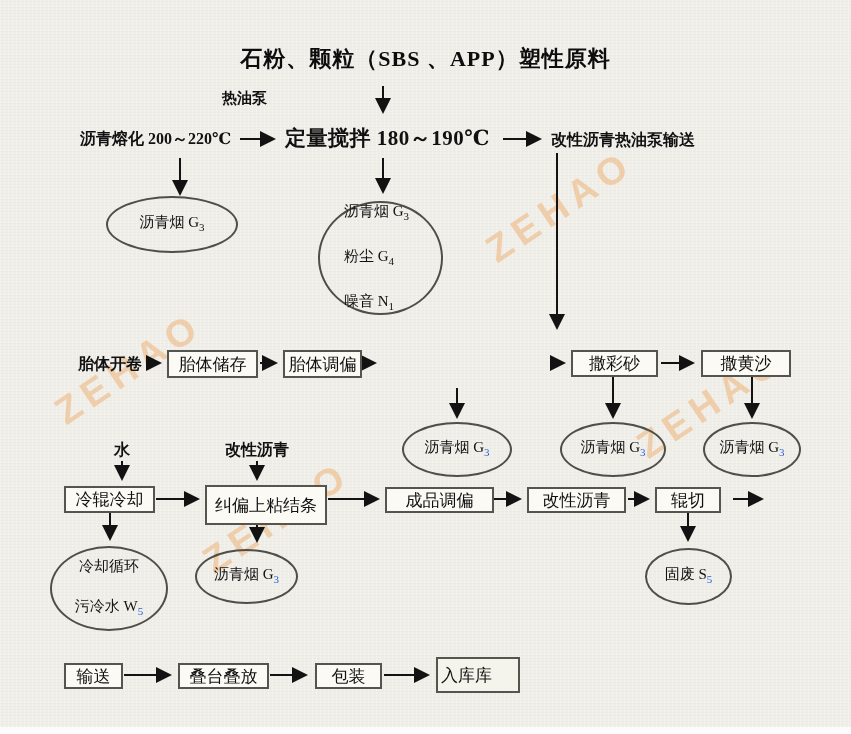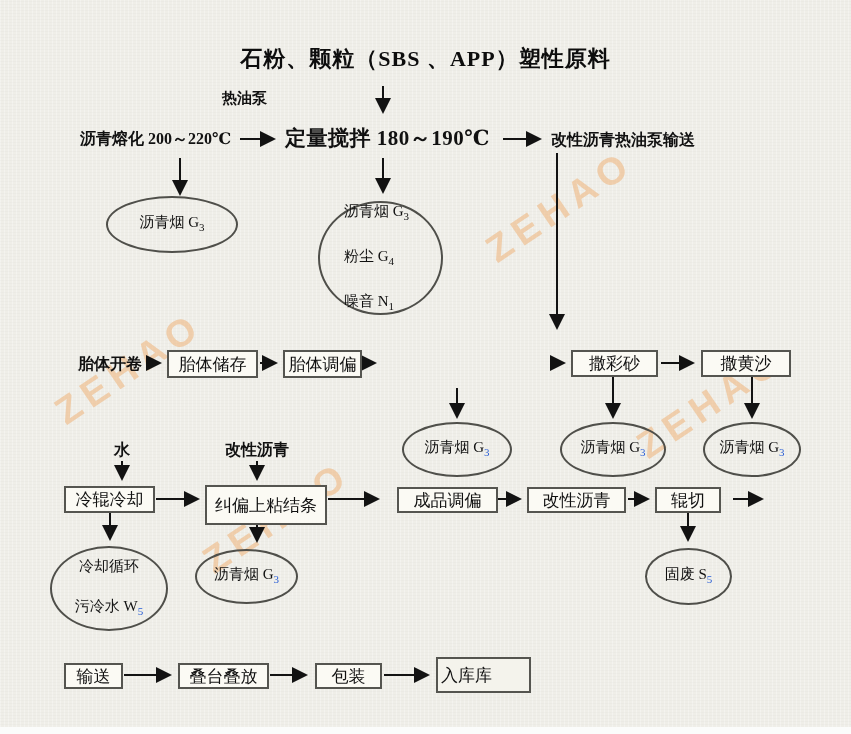--- a/index.html
+++ b/index.html
@@ -180,21 +180,21 @@
 
   <div class="lbl" style="left:114px;top:440px;">水</div>
   <div class="lbl" style="left:225px;top:440px;">改性沥青</div>
 
   <div class="box" style="left:64px;top:486px;width:91px;height:27px;">
       <span>冷辊冷却</span>
     </div>
   <div class="box" style="left:205px;top:485px;width:122px;height:40px;">
       <span>纠偏上粘结条</span>
     </div>
-  <div class="box" style="left:385px;top:487px;width:101px;height:26px;margin-left:12px;">
+  <div class="box" style="left:385px;top:487px;width:109px;height:26px;">
       <span>成品调偏</span>
     </div>
   <div class="box" style="left:527px;top:487px;width:99px;height:26px;">
       <span>改性沥青</span>
     </div>
   <div class="box" style="left:655px;top:487px;width:66px;height:26px;">
       <span>辊切</span>
     </div>
 
   <div class="oval" style="left:50px;top:546px;width:118px;height:85px;">
@@ -210,18 +210,18 @@
 
   <div class="box" style="left:64px;top:663px;width:59px;height:26px;">
       <span>输送</span>
     </div>
   <div class="box" style="left:178px;top:663px;width:91px;height:26px;">
       <span>叠台叠放</span>
     </div>
   <div class="box" style="left:315px;top:663px;width:67px;height:26px;">
       <span>包装</span>
     </div>
-  <div class="box wh" style="left:436px;top:657px;width:95px;height:36px;">
+  <div class="box wh" style="left:436px;top:657px;width:84px;height:36px;">
       <span>入库库</span>
     </div>
 
   <div class="bottom-edge"></div>
 </div>
 
 </body></html>

